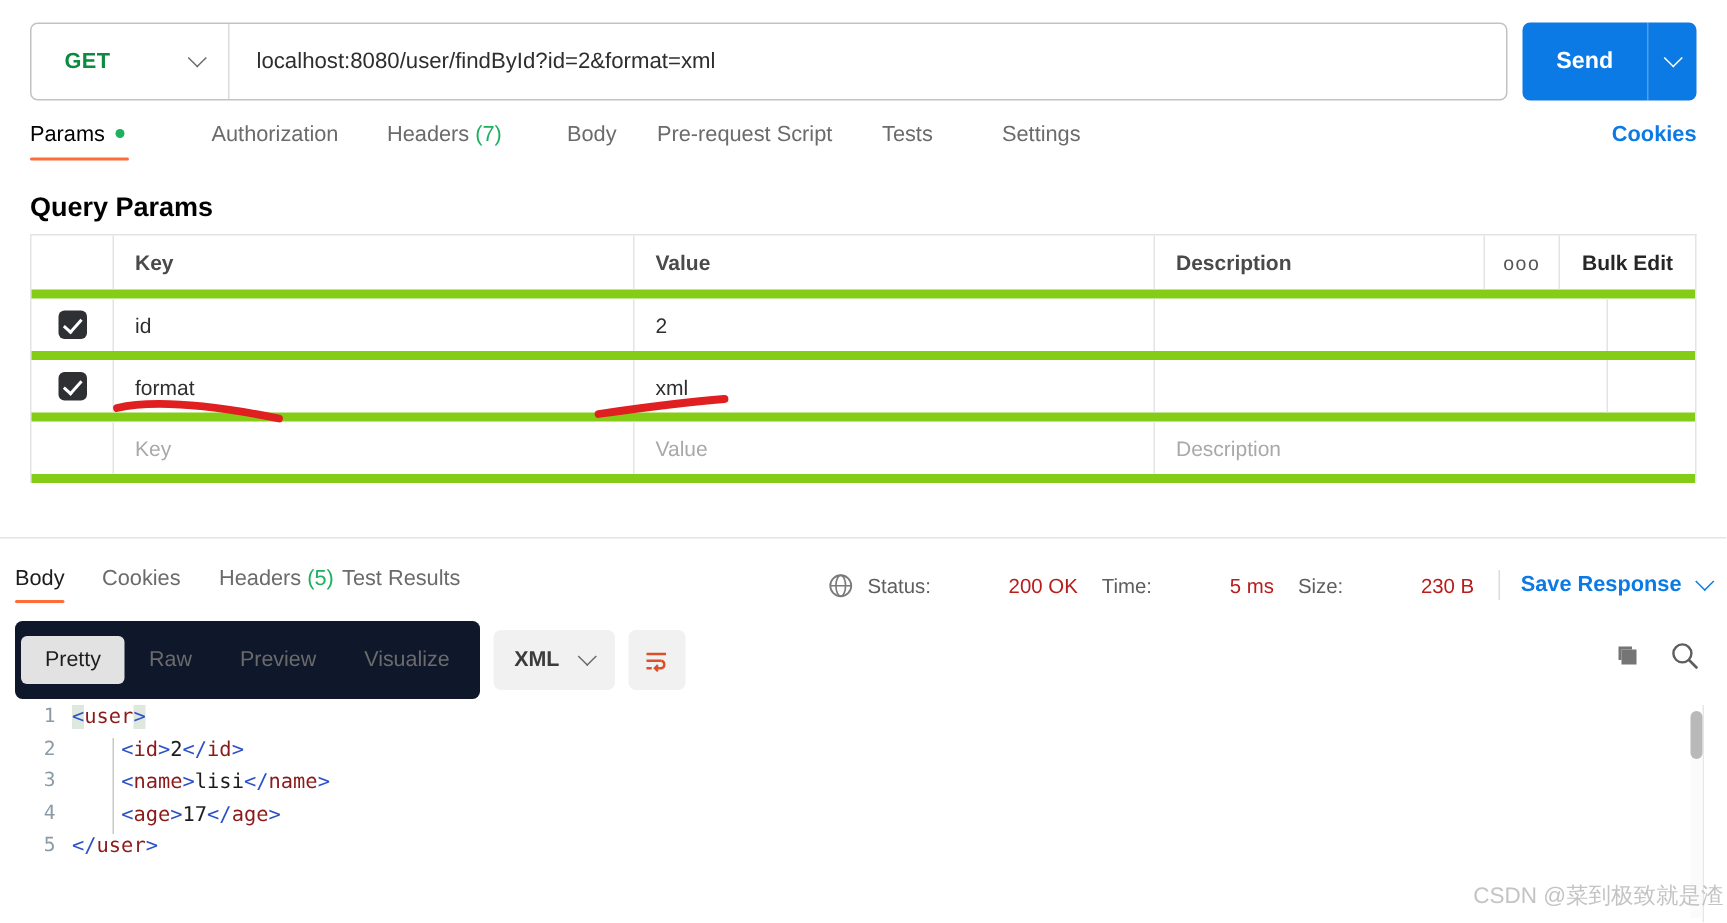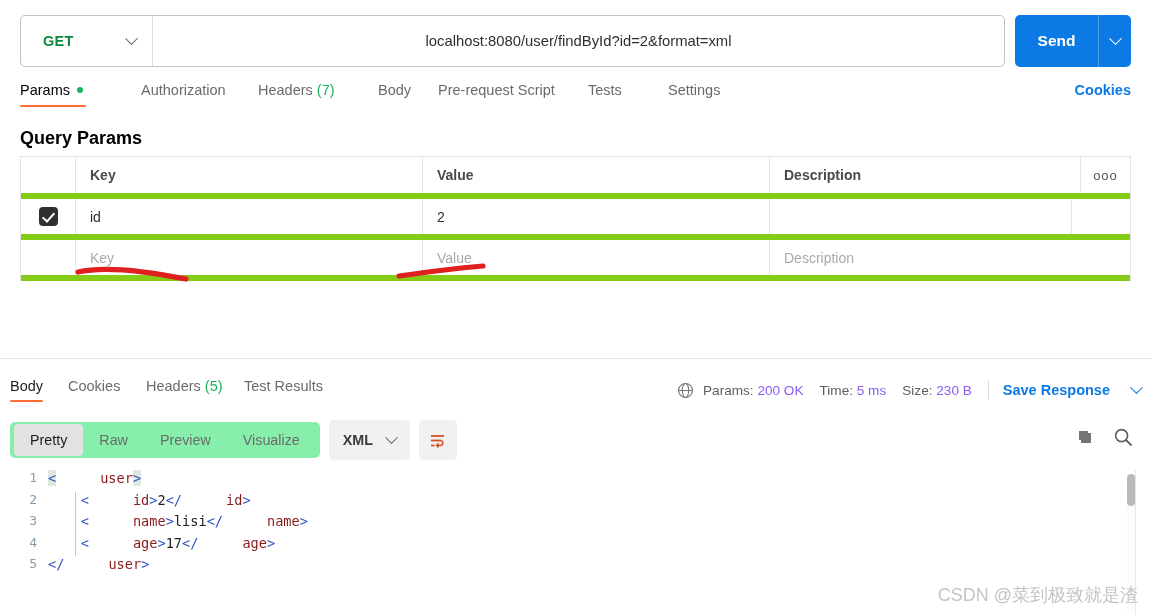--- a/index.html
+++ b/index.html
@@ -22,21 +22,21 @@
   }
   .method {
     width: 132px; height: 100%;
     display: flex; align-items: center; justify-content: space-between;
     padding: 0 16px 0 22px;
     border-right: 1px solid #dcdcdc;
   }
   .method-label { color:#0d8a3e; font-weight:700; font-size:14.5px; letter-spacing:.3px; }
   .chev { display:inline-block; width:9px; height:9px; border-right:1.6px solid #6b6b6b; border-bottom:1.6px solid #6b6b6b; transform:rotate(45deg) translate(-2px,-2px); }
   .chev.white { border-color:#fff; }
-  .url-input { flex:1; padding: 0 18px; font-size:14.8px; color:#2e2e2e; white-space:nowrap; overflow:hidden;text-align:center; }
+  .url-input { flex:1; padding: 0 18px; font-size:14.8px; color:#2e2e2e; white-space:nowrap; overflow:hidden; }
 
   .sendbtn { margin-left: 10px; width:116px; height:52px; background:#0b7ae5; border-radius:5px; display:flex; align-items:center; color:#fff; }
   .send-main { flex:1; display:flex; align-items:center; justify-content:center; font-weight:700; font-size:15.5px; height:100%; }
   .send-div { width:1px; height:52px; background:rgba(255,255,255,.28); }
   .send-caret { width:32px; display:flex; align-items:center; justify-content:center; height:100%; }
 
   
   .reqtabs { position:absolute; left:20px; top:82px; width:1111px; height:32px; }
   .tab { position:absolute; top:0; font-size:14.5px; color:#6b6b6b; white-space:nowrap; }
   .tab.active { color:#000000; }
@@ -77,50 +77,50 @@
   
   .resp-sep { position:absolute; left:0; top:358px; width:1151px; height:1px; background:#e4e4e4; }
   .resptabs { position:absolute; left:10px; top:378px; height:30px; }
   .rtab { position:absolute; top:0; font-size:14.5px; color:#6b6b6b; white-space:nowrap; }
   .rtab.active { color:#1c1c1c; }
   .rtab .uline { position:absolute; left:0; bottom:-8px; height:2.5px; width:100%; background:#ff6c37; border-radius:2px; }
 
   .meta { position:absolute; right:10px; top:380px; display:flex; align-items:center; gap:0; font-size:13.6px; color:#5e5e5e; }
   .meta .globe { margin-right:9px; display:flex; align-items:center; }
   .meta .mi { margin-right:16px; white-space:nowrap; }
-  .meta .ok { color:#8b5cf6; }
+  .meta .ok { color:#b91c1c;margin-left:48px; }
   .meta .vsep { width:1px; height:20px; background:#dcdcdc; margin:0 14px 0 0; }
-  .saveresp { color:#0b7ae5; font-weight:700; font-size:14.5px; display:flex; align-items:center; gap:22px; }
+  .saveresp { color:#0b7ae5; font-weight:700; font-size:14.5px; display:flex; align-items:center; gap:11px; }
 
   
   .viewbar { position:absolute; left:10px; top:420px; height:40px; display:flex; align-items:center; gap:9px; }
-  .segbox { background:#86efac; border-radius:5px; height:36px; display:flex; align-items:center; padding:4px; }
+  .segbox { background:#0f172a; border-radius:5px; height:52px; display:flex; align-items:center; padding:4px; }
   .seg { height:32px; padding:0 16px; display:flex; align-items:center; font-size:14.3px; color:#6b6b6b; border-radius:4px; }
   .seg.active { background:#e2e2e2; color:#1c1c1c; }
   .fmtbox { background:#f1f1f1; border-radius:5px; height:40px; display:flex; align-items:center; padding:0 14px; gap:14px; }
   .fmt-label { font-size:14.3px; color:#3c3c3c; font-weight:700; }
   .wrapbtn { width:38px; height:40px; background:#f1f1f1; border-radius:5px; display:flex; align-items:center; justify-content:center; }
 
   .rbtns { position:absolute; right:18px; top:427px; display:flex; align-items:center; gap:18px; }
 
   
   .code { position:absolute; left:10px; top:470px; width:1121px; height:140px; }
   .cline { display:flex; height:21.5px; align-items:flex-start; }
   .gutter { width:38px; text-align:right; padding-right:11px; font-family:"DejaVu Sans Mono", monospace; font-size:13px; color:#8a9ba8; }
   .codetext { font-family:"DejaVu Sans Mono", monospace; font-size:13.6px; white-space:pre; color:#1d1d1d; }
   .tg { color:#2b50c8; }
-  .tn { color:#8a1b1b;padding-left:44px; }
+  .tn { color:#8a1b1b; }
   .fold-rail { position:absolute; left:65px; top:22px; width:1px; height:64px; background:#c8c8c8; }
   .brkt-hl { background:#dfe8de; }
 
   .vscroll { position:absolute; right:16px; top:474px; width:8px; height:138px; background:#fbfbfb; }
   .vthumb { position:absolute; right:16px; top:474px; width:8px; height:32px; background:#b9b9b9; border-radius:4px; }
   .vline { position:absolute; right:15px; top:470px; width:1px; height:145px; background:#e6e6e6; }
 
-  .watermark { position:absolute; right:13px; bottom:8px; font-size:18px; color:#c4c4c4; white-space:nowrap; }
+  .watermark { position:absolute; right:2px; bottom:8px; font-size:15px; color:#c4c4c4; white-space:nowrap; }
 </style>
 </head>
 <body>
 
 <div id="app">
 
   <div class="urlrow">
     <div class="urlbox">
       <div class="method">
         <span class="method-label">GET</span>
@@ -159,38 +159,56 @@
   <div class="ptable">
 
     <div class="prow head">
       <div class="c-chk"></div>
       <div class="c-key">Key</div>
       <div class="c-val">Value</div>
       <div class="c-desc">Description</div>
       <div class="c-dots">
         <span class="dots">ooo</span>
       </div>
+      <div class="c-bulk">
+        <span class="bulk">Bulk Edit</span>
+      </div>
     </div>
 
     <div class="prow">
       <div class="c-chk">
           <div class="chkbox"></div>
         </div>
       <div class="c-key">
           <span class="cellv">id</span>
         </div>
       <div class="c-val">
           <span class="cellv">2</span>
         </div>
       <div class="c-desc">
           <span class="cellv"></span>
         </div>
       <div class="c-tail"></div>
     </div>
 
+    <div class="prow">
+      <div class="c-chk">
+          <div class="chkbox"></div>
+        </div>
+      <div class="c-key">
+          <span class="cellv">format</span>
+        </div>
+      <div class="c-val">
+          <span class="cellv">xml</span>
+        </div>
+      <div class="c-desc">
+          <span class="cellv"></span>
+        </div>
+      <div class="c-tail"></div>
+    </div>
 
     <div class="prow">
       <div class="c-chk"></div>
       <div class="c-key">
           <span class="cellph">Key</span>
         </div>
       <div class="c-val">
           <span class="cellph">Value</span>
         </div>
       <div class="c-desc">
@@ -211,32 +229,32 @@
   <div class="resptabs">
     <div class="rtab active" style="left:0px">
       <span>Body</span>
       <span class="uline"></span>
     </div>
     <div class="rtab" style="left:58px">Cookies</div>
     <div class="rtab" style="left:136px">
       <span>Headers</span>
       <span class="hdr-count">(5)</span>
     </div>
-    <div class="rtab" style="left:234px">Test Results</div>
+    <div class="rtab" style="left:218px">Test Results</div>
   </div>
 
   <div class="meta">
     <span class="globe">
       <svg width="17" height="17" viewBox="0 0 17 17">
           <circle cx="8.5" cy="8.5" r="7" fill="none" stroke="#7a7a7a" stroke-width="1.2"></circle>
           <ellipse cx="8.5" cy="8.5" rx="3.2" ry="7" fill="none" stroke="#7a7a7a" stroke-width="1.1"></ellipse>
           <line x1="1.5" y1="8.5" x2="15.5" y2="8.5" stroke="#7a7a7a" stroke-width="1.1"></line>
         </svg>
     </span>
-    <span class="mi"><span>Params:</span> <span class="ok">200 OK</span></span>
+    <span class="mi"><span>Status:</span> <span class="ok">200 OK</span></span>
     <span class="mi"><span>Time:</span> <span class="ok">5 ms</span></span>
     <span class="mi"><span>Size:</span> <span class="ok">230 B</span></span>
     <span class="vsep"></span>
     <span class="saveresp">
       <span>Save Response</span>
       <span class="chev" style="border-color:#0b7ae5"></span>
     </span>
   </div>
 
   <div class="viewbar">

